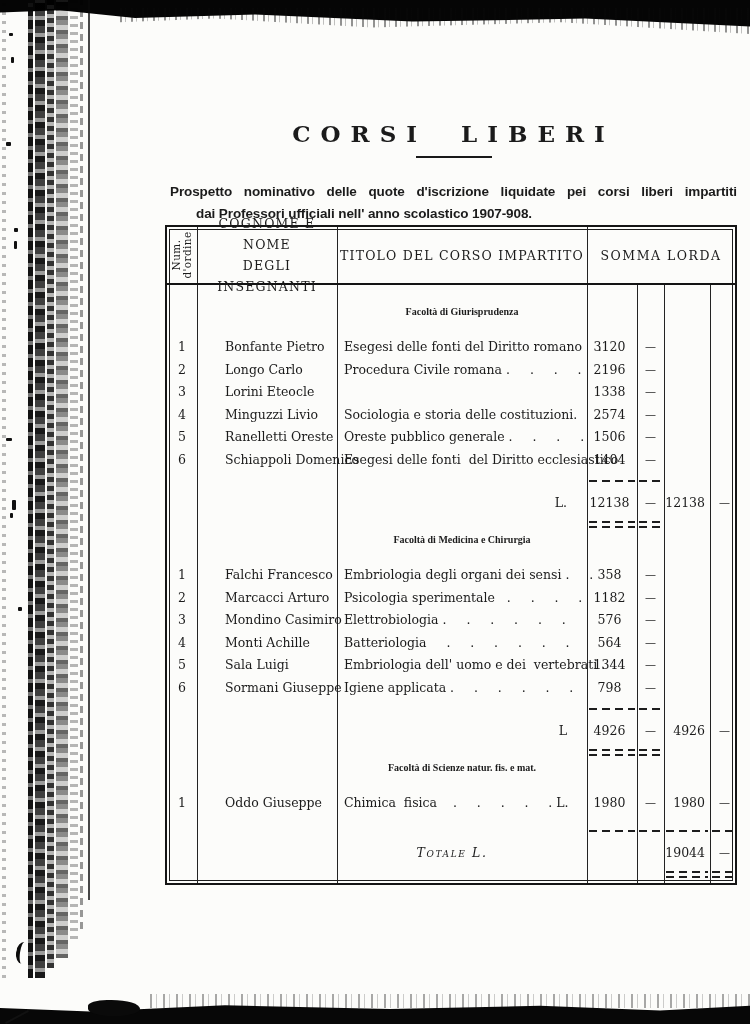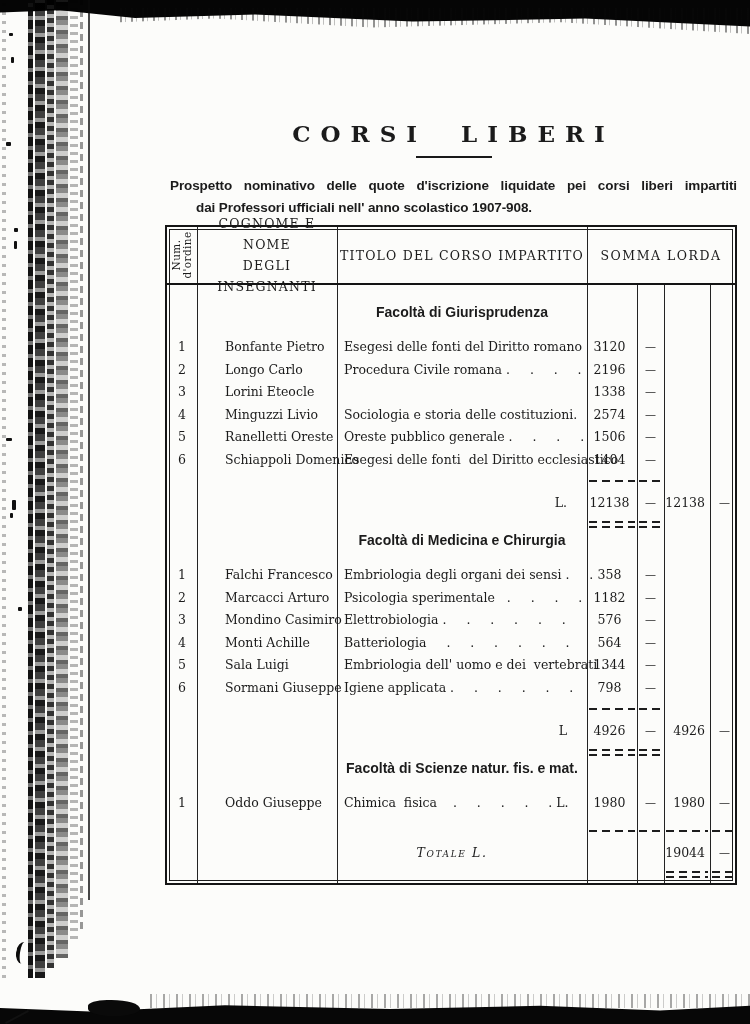--- a/index.html
+++ b/index.html
@@ -30,21 +30,21 @@
   .g7{left:88px;width:2px;height:92%;background:rgba(10,10,10,.75);}
   .g8{left:2px;width:4px;height:100%;opacity:.45;background:repeating-linear-gradient(0deg,rgba(0,0,0,.6) 0 3px,transparent 3px 9px);}
   .speck{position:absolute;background:#111;border-radius:1px;}
   .hook{position:absolute;left:16px;top:942px;width:10px;height:22px;border-left:4px solid #0c0c0c;border-radius:50% 0 0 50%;transform:rotate(8deg);}
 
   
   .content{position:absolute;left:170px;top:120px;width:567px;}
   .doc-title{margin:0;text-align:center;font-size:23px;font-weight:bold;letter-spacing:10px;word-spacing:16px;
              font-family:"DejaVu Serif",serif;}
   .title-rule{width:76px;height:2px;background:#191919;margin:9px auto 0 auto;}
-  .subtitle{margin-top:17px;font-family:"Liberation Sans",sans-serif;font-weight:bold;font-size:13.5px;line-height:22px;letter-spacing:-.1px;}
+  .subtitle{margin-top:23px;font-family:"Liberation Sans",sans-serif;font-weight:bold;font-size:13.5px;line-height:22px;letter-spacing:-.1px;}
   .sub1{text-align:justify;text-align-last:justify;}
   .sub2{padding-left:26px;}
 
   
   .table{position:absolute;left:165px;top:225px;width:572px;height:660px;border:2px solid #151515;box-sizing:border-box;background:transparent;}
   .table::before{content:"";position:absolute;inset:2px;border:1px solid #1d1d1d;pointer-events:none;}
   .thead{position:relative;height:56px;border-bottom:2px solid #131313;font-size:12.5px;}
   .th{position:absolute;top:0;height:100%;display:flex;align-items:center;justify-content:center;text-align:center;letter-spacing:1.2px;}
   .th-num{left:0;width:30px;}
   .th-num .rot{transform:rotate(-90deg);font-size:10.5px;line-height:11px;letter-spacing:.4px;white-space:nowrap;}
@@ -53,21 +53,21 @@
   .th-sum{left:420px;width:148px;letter-spacing:1.5px;}
   .vl{position:absolute;top:0;bottom:0;width:1px;background:#232323;}
   .vl.x30{left:30px}.vl.x170{left:170px}.vl.x420{left:420px}
   .vl.x470{left:470px}.vl.x497{left:497px}.vl.x543{left:543px}
 
   .tbody{position:relative;height:598px;font-size:12.5px;overflow:hidden;}
   .row{position:relative;}
   .row span{position:absolute;top:0;height:100%;}
   .row-section{height:26px;margin-top:14px;line-height:26px;}
   .rule2 + .row-section{margin-top:-2px;}
-  .sec-label{left:170px;width:250px;text-align:center;font-family:Liberation Sans, sans-serif;font-weight:bold;font-size:14px;}
+  .sec-label{left:170px;width:250px;text-align:center;font-family:Liberation Serif, serif;font-weight:bold;font-size:10px;}
   .row-course{height:22.5px;line-height:22.5px;}
   .row-section + .row-course{margin-top:11px;}
   .row-subtotal{height:30px;margin-top:5px;line-height:30px;}
   .row-total{height:30px;margin-top:5px;line-height:30px;}
   .c-num{left:0;width:30px;text-align:center;}
   .c-name{left:30px;width:140px;padding-left:28px;box-sizing:border-box;white-space:nowrap;}
   .c-title{left:170px;width:250px;padding-left:7px;box-sizing:border-box;white-space:pre;overflow:visible;}
   .c-lire{left:170px;width:244px;text-align:right;padding-right:14px;box-sizing:border-box;}
   .c-label{left:170px;width:244px;text-align:center;padding-right:14px;box-sizing:border-box;font-variant:small-caps;letter-spacing:1.6px;font-style:italic;}
   .c-a1{left:420px;width:50px;text-align:center;padding-right:5px;box-sizing:border-box;}

